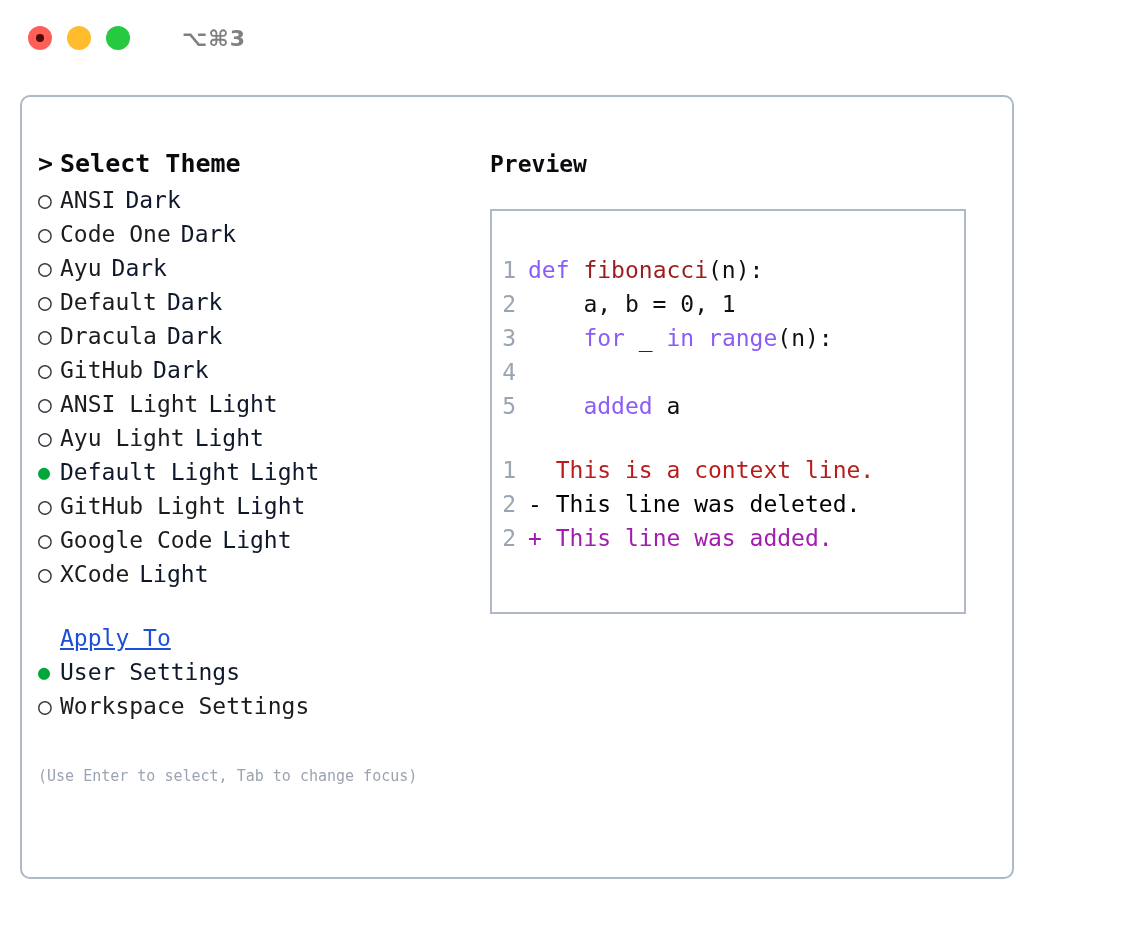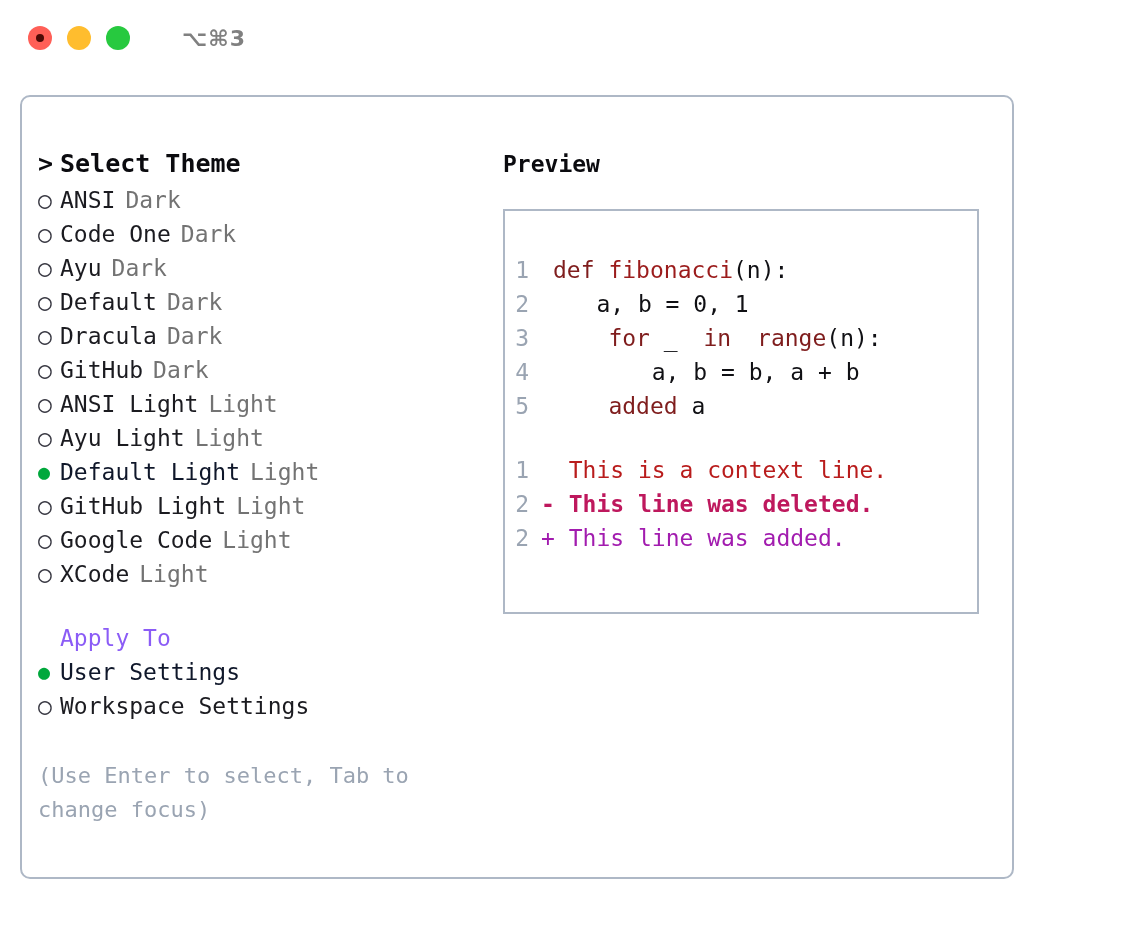--- a/index.html
+++ b/index.html
@@ -86,21 +86,21 @@
 
   
   #theme-column {
     position: absolute;
     left: 16px;
     top: 48px;
     width: 450px;
   }
   #preview-column {
     position: absolute;
-    left: 481px;
+    left: 468px;
     top: 48px;
     width: 500px;
   }
 
   
   .row {
     height: 34px;
     line-height: 34px;
     font-size: 23px;
     white-space: nowrap;
@@ -114,21 +114,21 @@
     text-align: left;
     font-size: 23px;
     line-height: 34px;
   }
   .marker.dot-empty { color: #3c3c46; }
   .marker.dot-full  { color: #00A83C; font-size: 20px; }
 
   .row-label { color: #1b1b20; }
   .row.selected .row-label { color: #0f172a; }
   .row-tag {
-    color: #737373;
+    color: #0f172a;
     margin-left: 10px;
   }
 
   #theme-header {
     font-size: 25px;
     font-weight: 700;
     color: #0b0b0f;
     height: 38px;
     line-height: 38px;
     display: flex;
@@ -137,35 +137,36 @@
   #theme-header .caret {
     display: inline-block;
     width: 22px;
     flex: 0 0 22px;
     color: #0b0b0f;
   }
 
   #apply-section { margin-top: 30px; }
   #apply-header {
     font-size: 23px;
-    color: #8b5cf6;
+    color: #1d4ed8;
     height: 34px;
     line-height: 34px;
     display: flex;
     align-items: flex-start;
+    text-decoration: underline;
   }
   #apply-header .blank {
     display: inline-block;
     width: 22px;
     flex: 0 0 22px;
   }
 
   #hint {
     margin-top: 36px;
-    font-size: 22px;
+    font-size: 15px;
     line-height: 34px;
     color: #9aa4b2;
     width: 400px;
   }
 
   
   #preview-title {
     font-size: 23px;
     font-weight: 700;
     color: #0b0b0f;
@@ -191,25 +192,25 @@
   .lnum {
     display: inline-block;
     width: 36px;
     flex: 0 0 36px;
     text-align: right;
     color: #9aa4b2;
     padding-right: 12px;
     box-sizing: border-box;
   }
   .ctext { white-space: pre; }
-  .tok-kw   { color: #7f1d1d; margin-left: 12px; }
+  .tok-kw   { color: #8b5cf6; }
   .tok-fn   { color: #9B1C1C; }
   .tok-plain{ color: #101014; }
   .tok-ctx  { color: #b91c1c; }
-  .tok-del  { color: #be185d; font-weight: bold; }
+  .tok-del  { color: #000000; }
   .tok-add  { color: #a21caf; }
   .code-gap { height: 30px; }
 </style>
 </head>
 <body>
 
 <div id="app-window">
 
   <div id="titlebar">
     <div class="traffic-lights">
@@ -312,21 +313,21 @@
       <div id="hint">(Use Enter to select, Tab to change focus)</div>
     </div>
 
     <div id="preview-column">
       <div id="preview-title">Preview</div>
       <div id="preview-box">
         <div id="code-block">
             <div class="code-line"><span class="lnum">1</span><span class="ctext"><span class="tok-kw">def </span><span class="tok-fn">fibonacci</span><span class="tok-plain">(n):</span></span></div>
             <div class="code-line"><span class="lnum">2</span><span class="ctext"><span class="tok-plain">    a, b = 0, 1</span></span></div>
             <div class="code-line"><span class="lnum">3</span><span class="ctext"><span class="tok-plain">    </span><span class="tok-kw">for</span><span class="tok-plain"> _ </span><span class="tok-kw">in</span><span class="tok-plain"> </span><span class="tok-kw">range</span><span class="tok-plain">(n):</span></span></div>
-            <div class="code-line"><span class="lnum">4</span><span class="ctext"><span class="tok-plain">        a, b = b, a + b</span></span></div>
+            <div class="code-line"><span class="lnum">4</span></div>
             <div class="code-line"><span class="lnum">5</span><span class="ctext"><span class="tok-plain">    </span><span class="tok-kw">added</span><span class="tok-plain"> a</span></span></div>
           </div>
         <div class="code-gap"></div>
         <div id="diff-block">
             <div class="code-line"><span class="lnum">1</span><span class="ctext tok-ctx"><span> </span><span> This is a context line.</span></span></div>
             <div class="code-line"><span class="lnum">2</span><span class="ctext tok-del"><span>-</span><span> This line was deleted.</span></span></div>
             <div class="code-line"><span class="lnum">2</span><span class="ctext tok-add"><span>+</span><span> This line was added.</span></span></div>
           </div>
       </div>
     </div>

